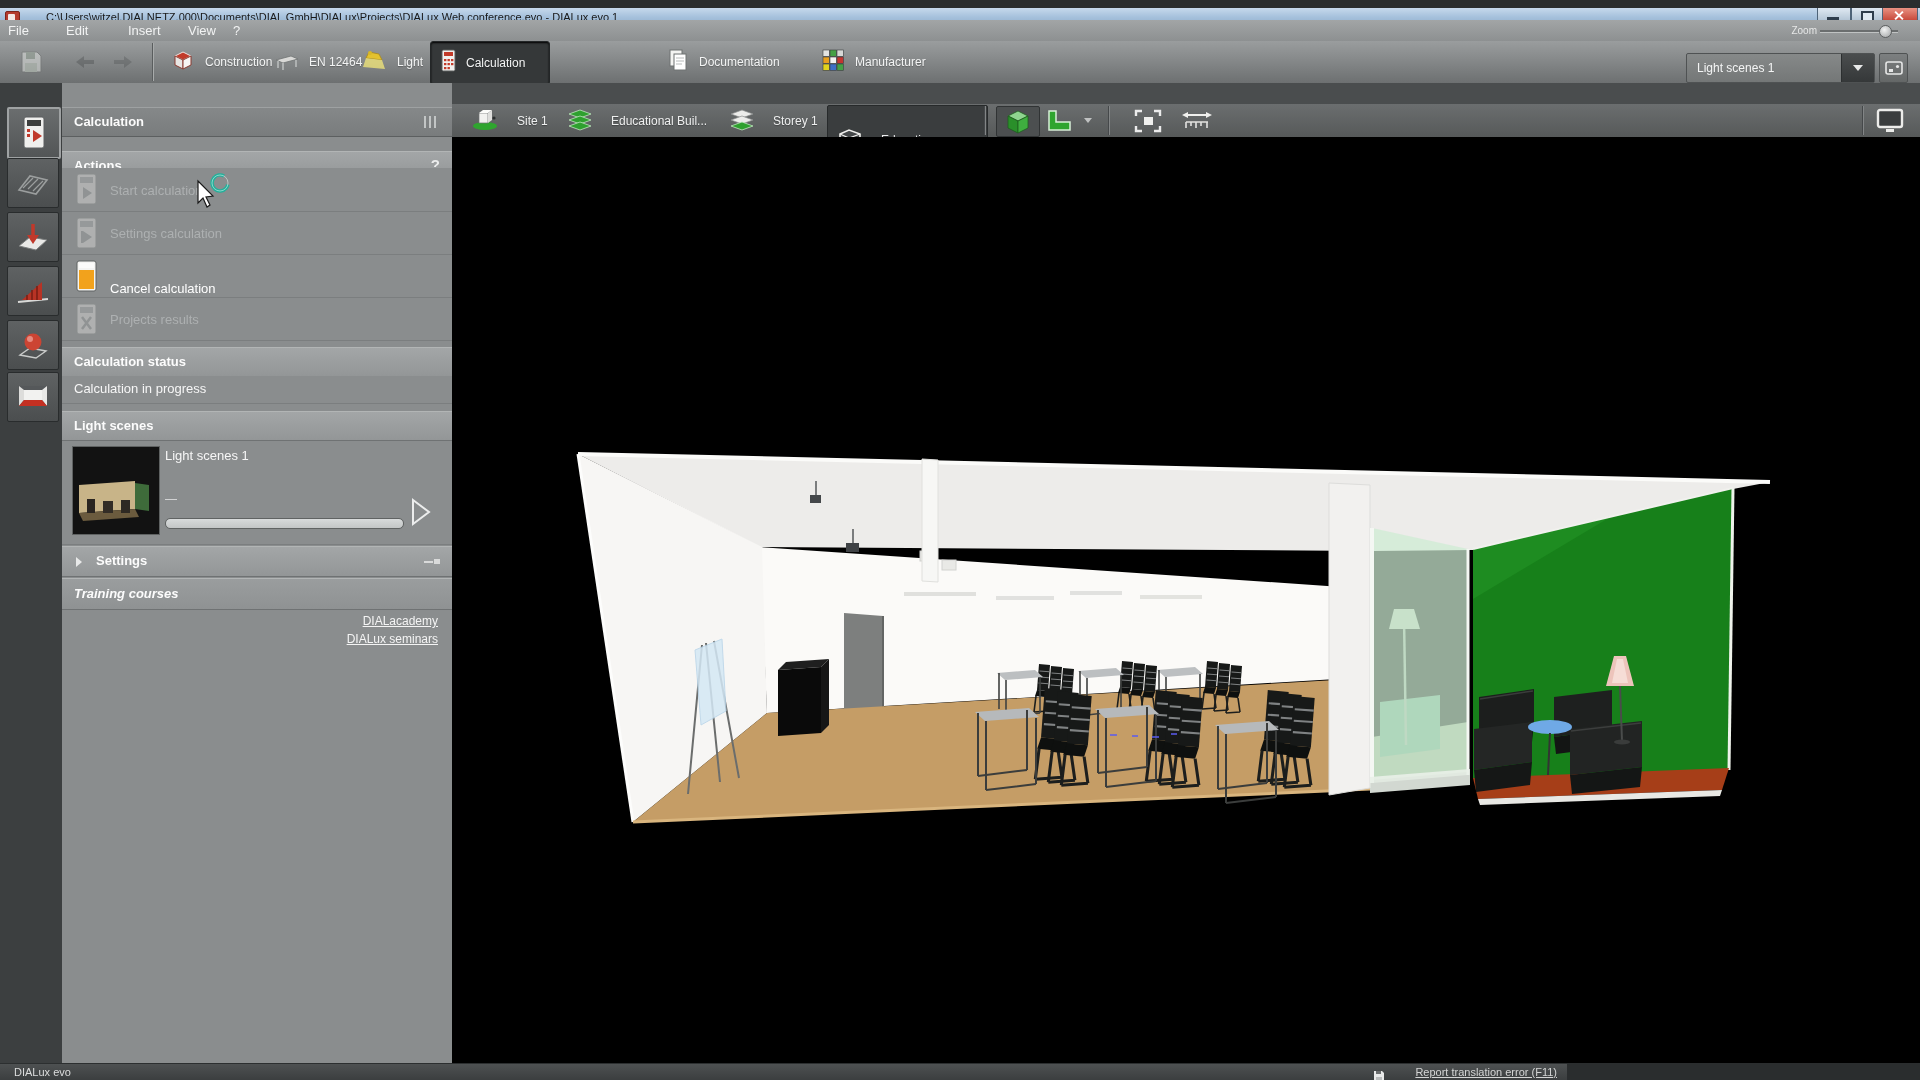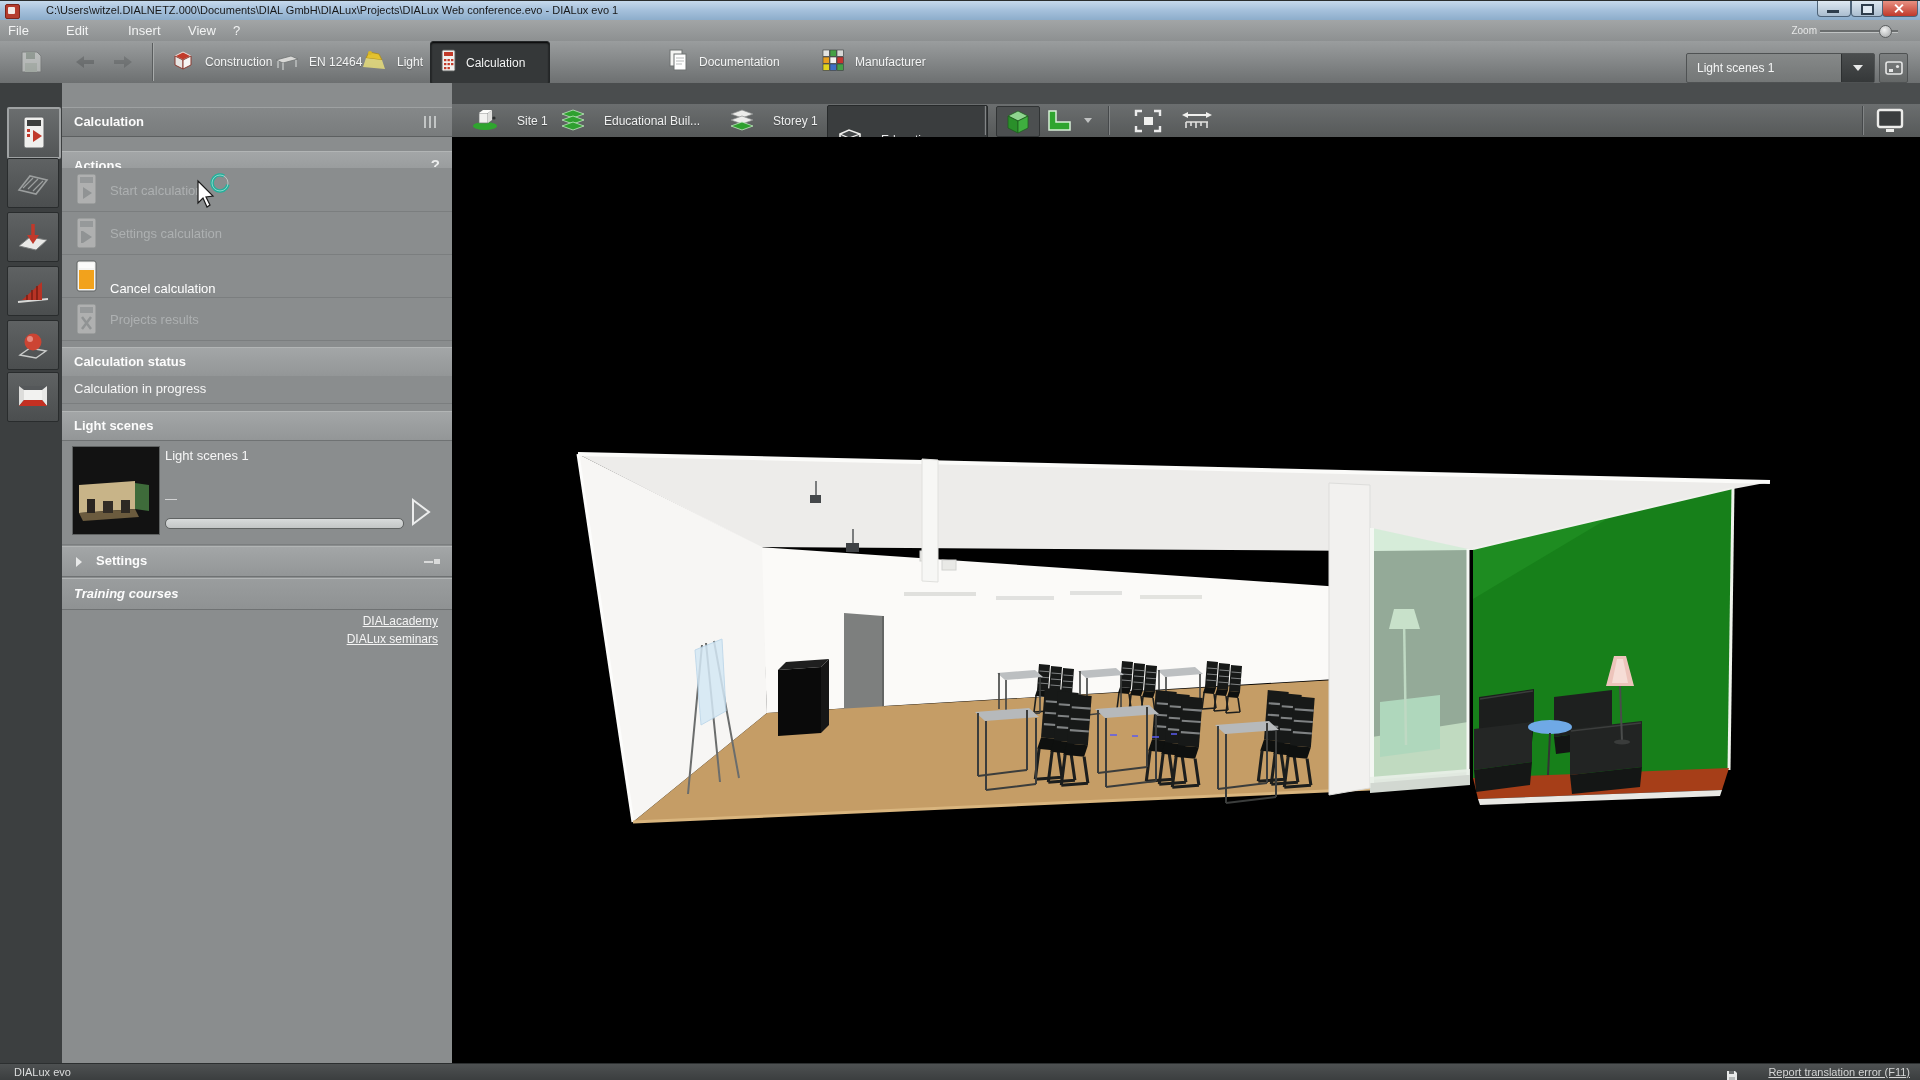--- a/index.html
+++ b/index.html
@@ -1,21 +1,21 @@
 <!DOCTYPE html>
 <html><head>
 <meta charset="utf-8">
 <style>
   html,body{margin:0;padding:0;background:#2a2d2e;}
   body{width:1920px;height:1080px;position:relative;overflow:hidden;
        font-family:"Liberation Sans","DejaVu Sans",sans-serif;
        -webkit-font-smoothing:antialiased;}
   .abs{position:absolute;}
   
-  .titlebar{left:0;top:1px;width:1920px;height:20px;
+  .titlebar{left:0;top:8px;width:1920px;height:20px;
     background:linear-gradient(180deg,#c6d9ec 0%,#a6c1dc 45%,#8aabc9 100%);
     border-bottom:1px solid #5e7a95;}
   .title-text{left:46px;top:3px;font-size:11px;color:#181818;white-space:nowrap;}
   .appicon{left:5px;top:3px;width:13px;height:13px;background:#b43b2e;border:1px solid #7c241b;border-radius:2px;}
   .appicon:after{content:"";position:absolute;left:2px;top:2px;width:7px;height:7px;background:#f2e9e7;border-radius:1px;}
   .winbtn{top:0;height:15px;border:1px solid #4e6378;border-top:none;border-radius:0 0 4px 4px;
     background:linear-gradient(#dfe9f2,#aabdcf);}
   .winbtn.close{background:linear-gradient(#e89182,#c0392b);}
   .glyph-min{position:absolute;left:9px;bottom:3px;width:12px;height:3px;background:#2e3d4c;}
   .glyph-res{position:absolute;left:9px;top:3px;width:9px;height:7px;border:2px solid #2e3d4c;background:#dfe9f2;}
@@ -76,21 +76,21 @@
   .vframe{left:452px;top:83px;width:1468px;height:21px;background:#4a4d4e;}
   .vtoolbar{left:452px;top:104px;width:1468px;height:33px;
     background:linear-gradient(#6b6e6f,#565959);border-bottom:1px solid #353839;}
   .crumb-label{font-size:12px;color:#eeefef;text-shadow:0 1px 1px rgba(0,0,0,.3);white-space:nowrap;margin-left:8px;}
   .v-sep{top:2px;width:1px;height:29px;background:#45484a;box-shadow:1px 0 0 #828586;}
   .edu-block{background:#3a3d3e;border:1px solid #272a2b;border-radius:2px;}
   .viewbtn-box{top:2px;width:42px;height:29px;background:#4c4f50;border:1px solid #303334;border-radius:2px;
     display:flex;align-items:center;justify-content:center;}
   .canvas{left:452px;top:137px;width:1468px;height:926px;background:#000;}
   
-  .statusbar{left:0;top:1063px;width:1920px;height:17px;
+  .statusbar{left:0;top:1063px;width:1567px;height:17px;
     background:linear-gradient(#4e5152,#3a3d3e);border-top:1px solid #2c2f30;}
   .status-left{left:14px;top:2px;font-size:11px;color:#dcdddd;}
   .status-right{right:10px;top:2px;font-size:11px;color:#d4d5d5;text-decoration:underline;}
   .small-icon{display:inline-block;vertical-align:-2px;}
 </style>
 </head>
 <body>
 
 <div class="abs titlebar">
   <div class="abs appicon"></div>
@@ -409,21 +409,21 @@
       <svg width="30" height="26">
           <ellipse cx="15" cy="20" rx="12" ry="4" fill="#2fa52f"></ellipse>
           <rect x="9" y="7" width="9" height="10" fill="#f2f2f0" stroke="#6f7272" stroke-width="0.7"></rect>
           <polygon points="9,7 13,4 22,4 18,7" fill="#fcfcfa"></polygon>
           <polygon points="18,7 22,4 22,14 18,17" fill="#dededc"></polygon>
           <circle cx="24" cy="12" r="1.6" fill="#2a2d2e"></circle>
         </svg>
     </span>
     <span class="crumb-label">Site 1</span>
   </div>
-  <div class="abs tab" style="left:105px;height:33px;justify-content:space-between;">
+  <div class="abs tab" style="left:112px;height:33px;justify-content:space-between;">
     <span>
       <svg width="28" height="26">
           <g stroke="#bfe8bf" stroke-width="0.8">
             <polygon points="3,8 14,4 25,8 14,12" fill="#2fa02f"></polygon>
             <polygon points="3,14 14,10 25,14 14,18" fill="#2fa02f"></polygon>
             <polygon points="3,20 14,16 25,20 14,24" fill="#2fa02f"></polygon>
           </g>
         </svg>
     </span>
     <span class="crumb-label" style="max-width:112px;overflow:hidden;">Educational Buil...</span>

